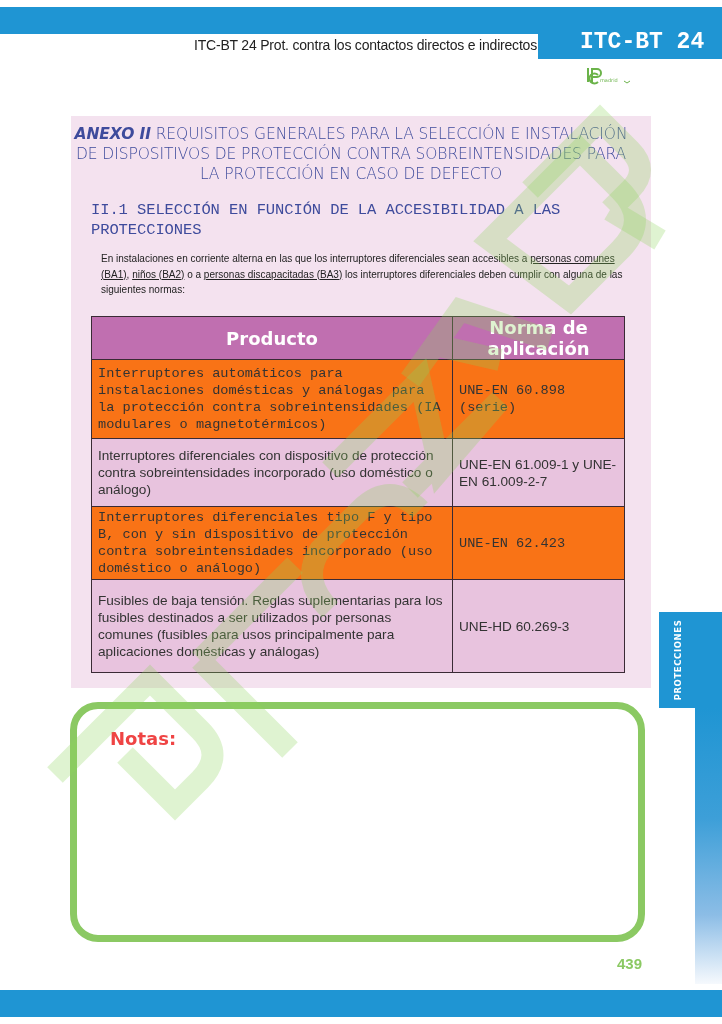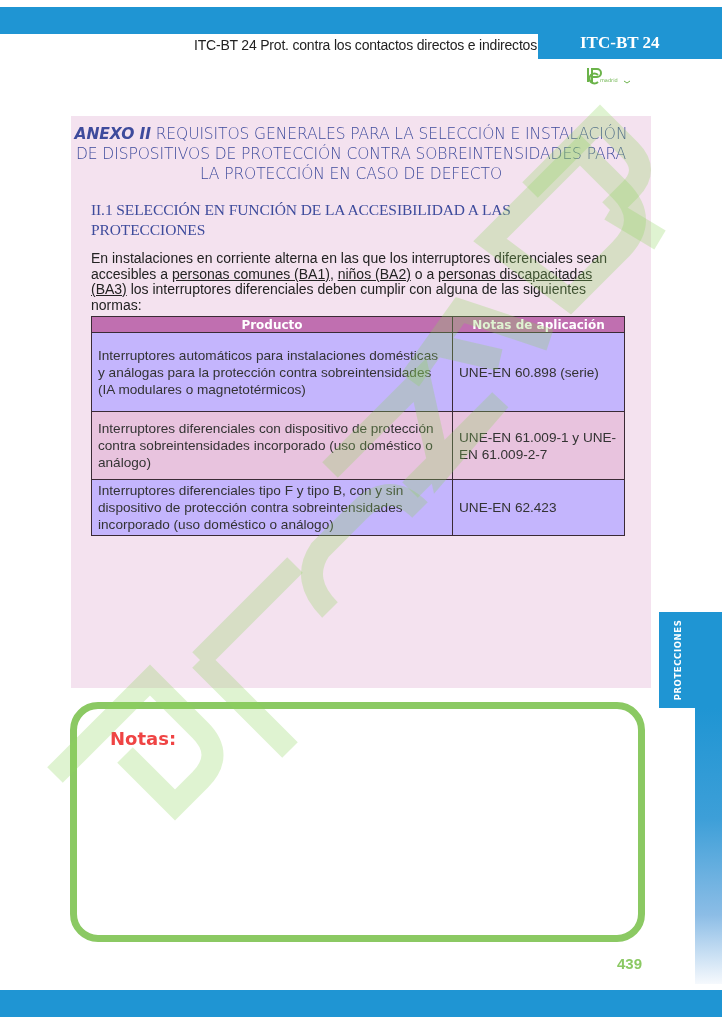--- a/index.html
+++ b/index.html
@@ -2,38 +2,38 @@
 <html><head>
   <meta charset="utf-8">
   <style>
     * { margin: 0; padding: 0; box-sizing: border-box; }
     html, body { width: 722px; height: 1024px; background: #ffffff; overflow: hidden; }
     body { position: relative; font-family: "Liberation Sans", sans-serif; }
 
     .top-bar { position: absolute; left: 0; top: 7px; width: 722px; height: 27px; background: #1f95d3; }
     .header-title-bg { position: absolute; left: 0; top: 34px; width: 538px; height: 24px; background: #ffffff; }
     .header-title { position: absolute; right: 185px; top: 37px; font-size: 14px; color: #222; font-family: Liberation Sans, sans-serif; letter-spacing: -0.2px; white-space: nowrap; }
-    .header-badge { position: absolute; left: 538px; top: 34px; width: 184px; height: 25px; background: #1f95d3; color: #fff; font-weight: bold; font-size: 17px; font-family: Liberation Serif, serif; padding-left: 42px; padding-top: 0px; line-height: 17px; }
+    .header-badge { position: absolute; left: 538px; top: 34px; width: 184px; height: 25px; background: #1f95d3; color: #fff; font-weight: bold; font-size: 23px; font-family: Liberation Mono, monospace; padding-left: 42px; padding-top: 0px; line-height: 17px; }
 
     .logo { position: absolute; left: 586px; top: 66px; width: 46px; height: 20px; }
 
     .panel { position: absolute; left: 71px; top: 116px; width: 580px; height: 572px; background: #f4e2ef; }
     .annex-title { position: absolute; left: 71px; top: 124px; width: 560px; text-align: center; color: #3e4b9c; font-family: "DejaVu Sans", sans-serif; font-size: 15.5px; line-height: 20px; font-weight: 300; letter-spacing: -0.1px; }
     .annex-title b { font-weight: bold; font-style: italic; }
-    .section-title { position: absolute; left: 91px; top: 200px; width: 520px; color: #3e4b9c; font-family: Liberation Serif, serif; font-size: 15.5px; line-height: 20px; letter-spacing: -0.1px; }
-    .intro { position: absolute; left: 91px; top: 251px; width: 540px; color: #222; font-size: 14px; line-height: 15.5px; }
+    .section-title { position: absolute; left: 91px; top: 200px; width: 520px; color: #3e4b9c; font-family: Liberation Mono, monospace; font-size: 15.5px; line-height: 20px; letter-spacing: -0.1px; }
+    .intro { position: absolute; left: 101px; top: 251px; width: 540px; color: #222; font-size: 10px; line-height: 15.5px; }
     .intro u { color: #222; }
 
     table.norms { position: absolute; left: 91px; top: 316px; width: 534px; border-collapse: collapse; font-size: 13.6px; color: #333; }
     table.norms th, table.norms td { border: 1.3px solid #3a2a35; }
-    table.norms th { background: #c06fb0; color: #fff; font-family: "DejaVu Sans", sans-serif; font-size: 12px; font-weight: bold; height: 16px; }
+    table.norms th { background: #c06fb0; color: #fff; font-family: "DejaVu Sans", sans-serif; font-size: 18px; font-weight: bold; height: 16px; }
     table.norms td { padding: 2px 5px 2px 6px; line-height: 17px; vertical-align: middle; }
     table.norms td.col-prod { width: 361px; }
     table.norms tr.even td { background: #e8c3de; }
-    table.norms tr.odd td { background: #c4b5fd; }
+    table.norms tr.odd td { background: #f97316; font-family: Liberation Mono, monospace; }
 
     .notes-box { position: absolute; left: 70px; top: 702px; width: 575px; height: 240px; border: 7px solid #8bc963; border-radius: 28px; }
     .notes-label { position: absolute; left: 110px; top: 728px; color: #ef4444; font-family: "DejaVu Sans", sans-serif; font-weight: bold; font-size: 18px; }
 
     .side-tab { position: absolute; left: 659px; top: 612px; width: 63px; height: 96px; background: #1f95d3; }
     .side-tab-label { position: absolute; left: 668px; top: 612px; width: 20px; height: 96px; display: flex; align-items: center; justify-content: center; }
     .side-tab-label span { display: block; transform: rotate(-90deg); color: #fff; font-size: 8.5px; font-weight: bold; font-family: "DejaVu Sans", sans-serif; letter-spacing: 0.6px; white-space: nowrap; }
     .side-strip { position: absolute; left: 695px; top: 708px; width: 27px; height: 276px; background: linear-gradient(to bottom, #1f95d3 0%, #3d9fd8 40%, #8cbde6 75%, #f6f9fd 100%); }
 
     .page-number { position: absolute; left: 617px; top: 955px; color: #8bc963; font-family: Liberation Sans, sans-serif; font-weight: bold; font-size: 15px; }
@@ -69,35 +69,39 @@
 <div class="section-title">II.1 SELECCIÓN EN FUNCIÓN DE LA ACCESIBILIDAD A LAS PROTECCIONES</div>
 
 <div class="intro">
   <span>En instalaciones en corriente alterna en las que los interruptores diferenciales sean accesibles a </span><u>personas comunes (BA1)</u><span>, </span><u>niños (BA2)</u><span> o a </span><u>personas discapacitadas (BA3)</u><span> los interruptores diferenciales deben cumplir con alguna de las siguientes normas:</span>
 </div>
 
 <table class="norms">
   <thead>
     <tr>
       <th class="col-prod">Producto</th>
-      <th>Notas de aplicación</th>
+      <th>Norma de aplicación</th>
     </tr>
   </thead>
   <tbody>
     <tr class="odd">
       <td class="col-prod" style="height:79px">Interruptores automáticos para instalaciones domésticas y análogas para la protección contra sobreintensidades (IA modulares o magnetotérmicos)</td>
       <td>UNE-EN 60.898 (serie)</td>
     </tr>
     <tr class="even">
       <td class="col-prod" style="height:68px">Interruptores diferenciales con dispositivo de protección contra sobreintensidades incorporado (uso doméstico o análogo)</td>
       <td>UNE-EN 61.009-1 y UNE-EN 61.009-2-7</td>
     </tr>
     <tr class="odd">
       <td class="col-prod" style="height:44px">Interruptores diferenciales tipo F y tipo B, con y sin dispositivo de protección contra sobreintensidades incorporado (uso doméstico o análogo)</td>
       <td>UNE-EN 62.423</td>
+    </tr>
+    <tr class="even">
+      <td class="col-prod" style="height:93px">Fusibles de baja tensión. Reglas suplementarias para los fusibles destinados a ser utilizados por personas comunes (fusibles para usos principalmente para aplicaciones domésticas y análogas)</td>
+      <td>UNE-HD 60.269-3</td>
     </tr>
   </tbody>
 </table>
 
 <div class="notes-box"></div>
 <div class="notes-label">Notas:</div>
 
 <div class="side-tab"></div>
 <div class="side-tab-label">
     <span>PROTECCIONES</span>

